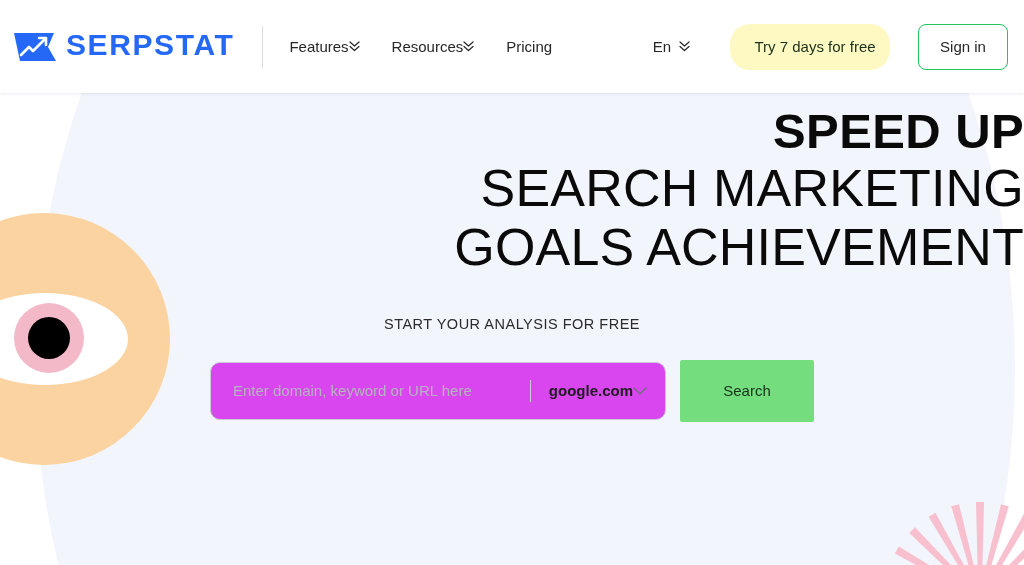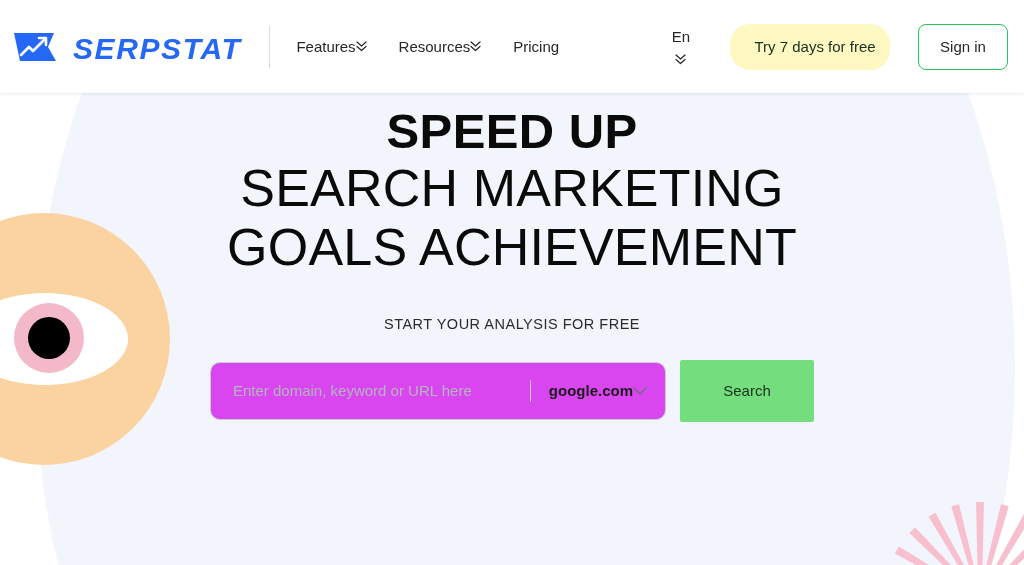--- a/index.html
+++ b/index.html
@@ -103,25 +103,24 @@
     height: 93px;
     background: #ffffff;
     display: flex;
     align-items: center;
     z-index: 20;
     box-shadow: 0 1px 3px rgba(40,60,110,0.10);
   }
 
   .logo {
     display: flex;
-    align-items: flex-end;
+    align-items: flex-start;
     margin-left: 12px;
-    gap: 17px;
-    cursor: pointer;
-    font-style: italic;
+    gap: 10px;
+    cursor: pointer;
   }
   .logo-mark { width: 44px; height: 34px; display: block; }
   .logo-text {
     font-size: 30px;
     font-weight: bold;
     color: #2568f5;
     letter-spacing: 1.6px;
     line-height: 1;
   }
 
@@ -157,21 +156,20 @@
     gap: 0;
   }
   .lang {
     display: flex;
     align-items: center;
     gap: 8px;
     font-size: 15px;
     color: #272727;
     cursor: pointer;
     margin-right: 40px;
-    flex-direction: column;
   }
   .btn-try {
     background: #fef9c3;
     color: #18301c;
     border: none;
     border-radius: 20px;
     font-family: "Liberation Sans", sans-serif;
     font-size: 15px;
     width: 160px;
     height: 46px;
@@ -198,20 +196,21 @@
     left: 0;
     top: 0;
     width: 1024px;
     z-index: 6;
     text-align: center;
   }
   .headline {
     color: #0a0a0a;
     line-height: 1.13;
     padding-top: 104px;
+    text-align: right;
   }
   .headline .l1 {
     display: block;
     font-size: 49px;
     font-weight: bold;
     letter-spacing: 0.4px;
   }
   .headline .l2,
   .headline .l3 {
     display: block;

